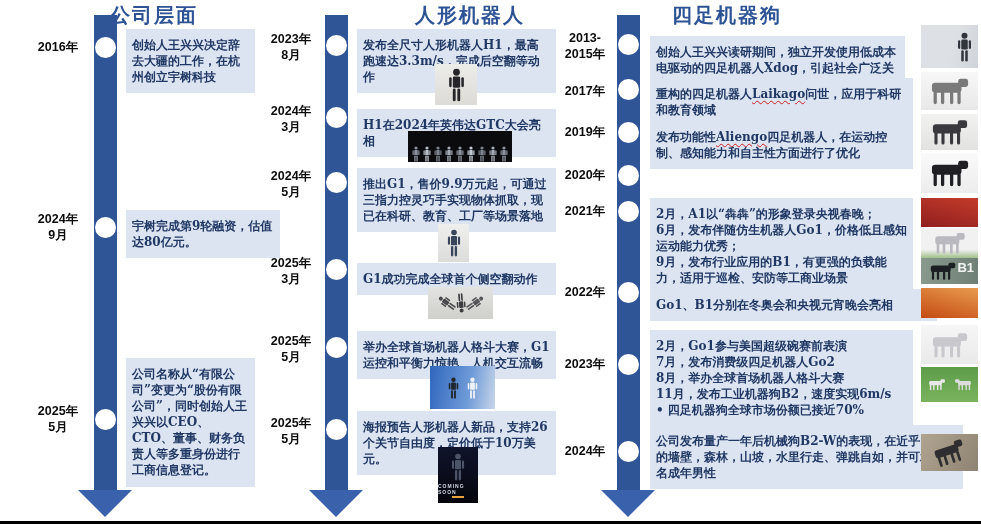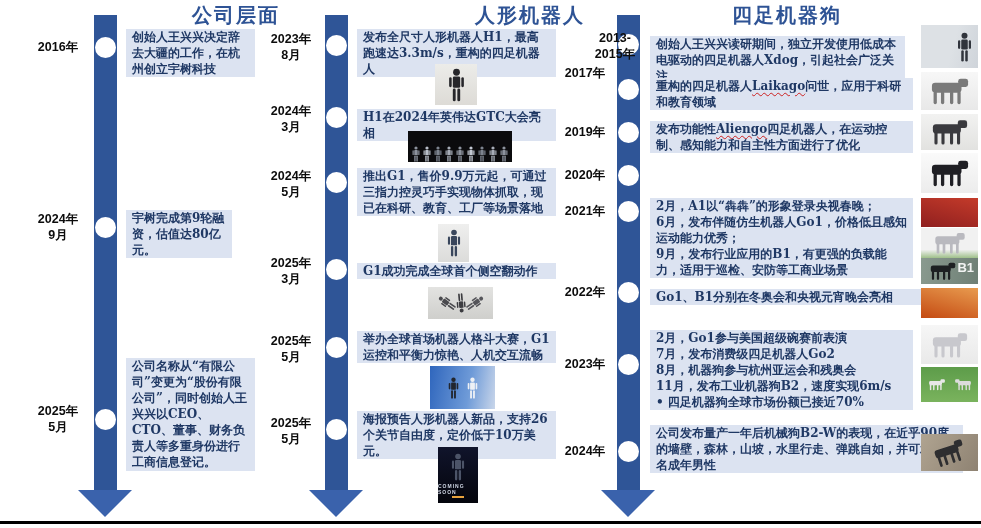--- a/index.html
+++ b/index.html
@@ -1,28 +1,28 @@
 <!DOCTYPE html>
 <html><head>
 <meta charset="utf-8">
 <style>
   html,body{margin:0;padding:0;background:#fff;}
   #stage{position:relative;width:981px;height:528px;background:#ffffff;overflow:hidden;
          font-family:"Liberation Sans",sans-serif;}
   .col-title{position:absolute;font-family:"DejaVu Serif",serif;font-weight:bold;
-             font-size:20px;color:#2E5395;text-align:right;letter-spacing:2px;}
+             font-size:20px;color:#2E5395;text-align:left;letter-spacing:2px;}
   .bar{position:absolute;width:23px;background:#2F5597;}
   .arrowhead{position:absolute;width:0;height:0;
              border-left:27px solid transparent;border-right:27px solid transparent;
              border-top:27px solid #3A62AC;}
   .dot{position:absolute;width:21px;height:21px;border-radius:50%;background:#fff;}
   .date{position:absolute;font-weight:bold;font-size:12.5px;color:#0c0c0c;
         text-align:center;line-height:1.25;white-space:pre-line;}
   .evbox{position:absolute;background:#DCE3F1;color:#1F3864;font-weight:bold;
-         font-size:12px;line-height:1.34;padding:0 6px;box-sizing:border-box;
+         font-size:12px;line-height:1.34;padding:8px 6px;box-sizing:border-box;
          font-family:"DejaVu Serif",serif;text-align:left;}
   .spell{text-decoration:underline wavy #cc2222;text-decoration-thickness:1px;
          text-underline-offset:2px;}
   .photo{position:absolute;width:57px;overflow:hidden;display:flex;
          align-items:center;justify-content:center;}
   .imgbox{position:absolute;overflow:hidden;display:flex;align-items:center;justify-content:center;}
   .botsvg,.dogsvg{display:block;}
   .gtc{display:flex;gap:3px;align-items:flex-end;justify-content:center;}
   .poster{flex-direction:column;gap:1px;}
   .poster .cap{font-size:5px;letter-spacing:1px;color:#cfd6e4;font-weight:bold;}
@@ -72,21 +72,21 @@
 
   <div class="date" style="left:28px;top:40px;width:60px">2016年</div>
   <div class="date" style="left:28px;top:212px;width:60px">2024年
 9月</div>
   <div class="date" style="left:28px;top:404px;width:60px">2025年
 5月</div>
 
   <div class="evbox" style="left:126px;top:29px;width:129px">
       <div>创始人王兴兴决定辞去大疆的工作，在杭州创立宇树科技</div>
     </div>
-  <div class="evbox" style="left:126px;top:210px;width:106px">
+  <div class="evbox" style="left:126px;top:210px;width:154px">
       <div>宇树完成第9轮融资，估值达80亿元。</div>
     </div>
   <div class="evbox" style="left:126px;top:358px;width:129px">
       <div>公司名称从“有限公司”变更为“股份有限公司”，同时创始人王兴兴以CEO、CTO、董事、财务负责人等多重身份进行工商信息登记。</div>
     </div>
 
   <div class="dot" style="left:326px;top:35px"></div>
   <div class="dot" style="left:326px;top:107px"></div>
   <div class="dot" style="left:326px;top:172px"></div>
   <div class="dot" style="left:326px;top:259px"></div>
@@ -100,21 +100,21 @@
   <div class="date" style="left:264px;top:169px;width:54px">2024年
 5月</div>
   <div class="date" style="left:264px;top:256px;width:54px">2025年
 3月</div>
   <div class="date" style="left:264px;top:334px;width:54px">2025年
 5月</div>
   <div class="date" style="left:264px;top:416px;width:54px">2025年
 5月</div>
 
   <div class="evbox" style="left:357px;top:29px;width:199px">
-      <div>发布全尺寸人形机器人H1，最高跑速达3.3m/s，重构的四足机器人</div>
+      <div>发布全尺寸人形机器人H1，最高跑速达3.3m/s，完成后空翻等动作</div>
     </div>
   <div class="evbox" style="left:357px;top:109px;width:199px">
       <div>H1在2024年英伟达GTC大会亮相</div>
     </div>
   <div class="evbox" style="left:357px;top:168px;width:199px">
       <div>推出G1，售价9.9万元起，可通过三指力控灵巧手实现物体抓取，现已在科研、教育、工厂等场景落地</div>
     </div>
   <div class="evbox" style="left:357px;top:263px;width:199px">
       <div>G1成功完成全球首个侧空翻动作</div>
     </div>
@@ -193,23 +193,23 @@
 
   <div class="dot" style="left:618px;top:34px"></div>
   <div class="dot" style="left:618px;top:79px"></div>
   <div class="dot" style="left:618px;top:122px"></div>
   <div class="dot" style="left:618px;top:165px"></div>
   <div class="dot" style="left:618px;top:201px"></div>
   <div class="dot" style="left:618px;top:282px"></div>
   <div class="dot" style="left:618px;top:354px"></div>
   <div class="dot" style="left:618px;top:441px"></div>
 
-  <div class="date" style="left:588px;top:31px;width:54px">2013-
+  <div class="date" style="left:558px;top:31px;width:54px">2013-
 2015年</div>
-  <div class="date" style="left:558px;top:66px;width:54px">2017年</div>
+  <div class="date" style="left:558px;top:84px;width:54px">2017年</div>
   <div class="date" style="left:558px;top:125px;width:54px">2019年</div>
   <div class="date" style="left:558px;top:168px;width:54px">2020年</div>
   <div class="date" style="left:558px;top:204px;width:54px">2021年</div>
   <div class="date" style="left:558px;top:285px;width:54px">2022年</div>
   <div class="date" style="left:558px;top:357px;width:54px">2023年</div>
   <div class="date" style="left:558px;top:444px;width:54px">2024年</div>
 
   <div class="evbox" style="left:650px;top:36px;width:255px">
       <div>创始人王兴兴读研期间，独立开发使用低成本电驱动的四足机器人Xdog，引起社会广泛关注</div>
     </div>
@@ -219,21 +219,21 @@
     <div>2月，A1以“犇犇”的形象登录央视春晚；</div>
     <div>6月，发布伴随仿生机器人Go1，价格低且感知运动能力优秀；</div>
     <div>9月，发布行业应用的B1，有更强的负载能力，适用于巡检、安防等工商业场景</div>
   </div>
   <div class="evbox" style="left:650px;top:289px;width:287px">
       <div>Go1、B1分别在冬奥会和央视元宵晚会亮相</div>
     </div>
   <div class="evbox" style="left:650px;top:330px;width:263px">
     <div>2月，Go1参与美国超级碗赛前表演</div>
     <div>7月，发布消费级四足机器人Go2</div>
-    <div>8月，机器狗参与杭州亚运会和残奥会</div>
+    <div>8月，举办全球首场机器人格斗大赛</div>
     <div>11月，发布工业机器狗B2，速度实现6m/s</div>
     <div>• 四足机器狗全球市场份额已接近70%</div>
   </div>
   <div class="evbox" style="left:650px;top:425px;width:313px">
       <div>公司发布量产一年后机械狗B2-W的表现，在近乎90度的墙壁，森林，山坡，水里行走、弹跳自如，并可承载一名成年男性</div>
     </div>
 
   <div class="photo" style="left:921px;top:25px;height:43px;background:linear-gradient(105deg,#dde1e5 55%,#cfd4da);justify-content:flex-end;padding-right:6px;box-sizing:border-box">
     <svg class="botsvg" viewBox="0 0 12 24" width="15" height="34" style="color:#30343c">
         <use href="#sym-bot"></use>

